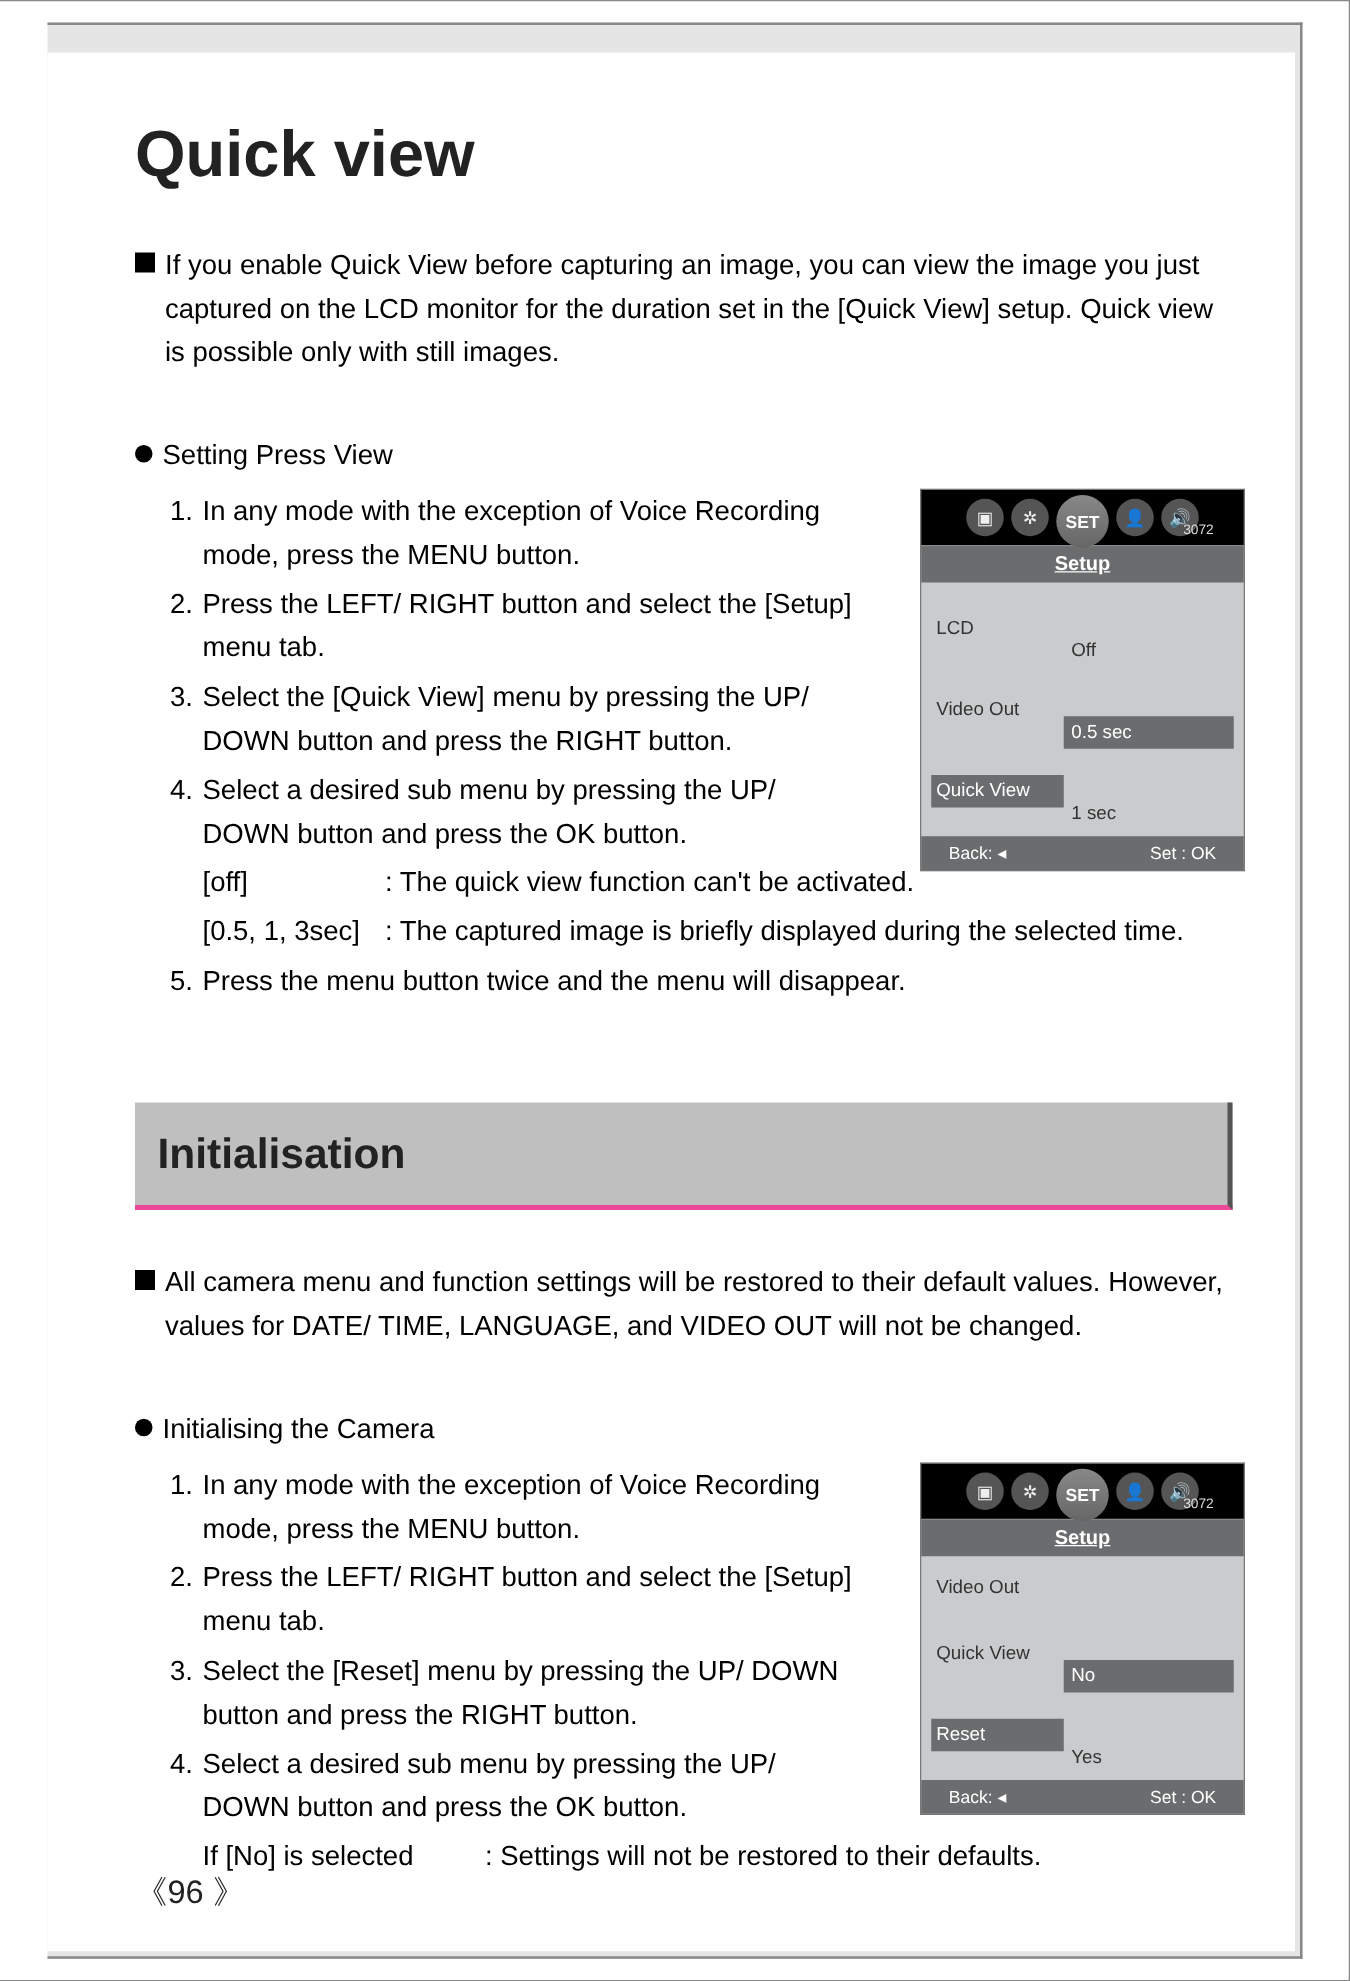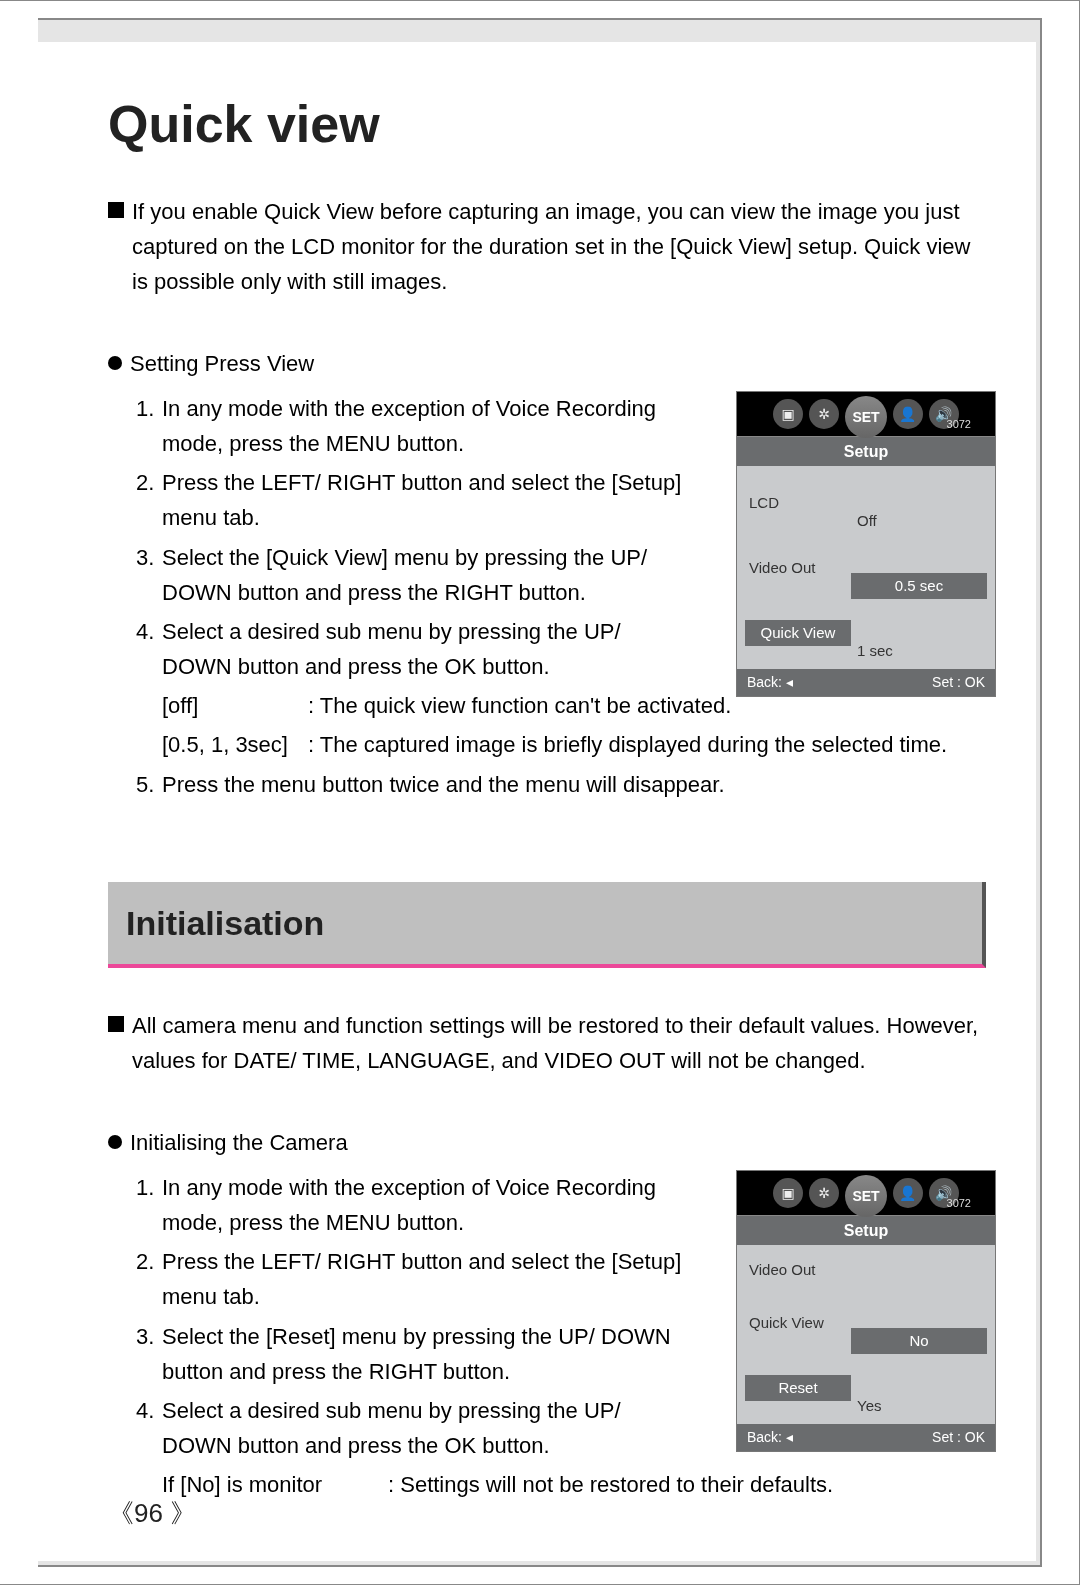--- a/index.html
+++ b/index.html
@@ -94,33 +94,34 @@
     color: #ddd; font-size: 11px;
   }
   .lcd-tab {
     background: #6a6c6e;
     color: #fff;
     font-weight: bold;
     text-align: center;
     font-size: 16px;
     padding: 2px 0;
     border-top: 1px solid #888;
+    text-decoration: underline;
   }
   .lcd-body { padding: 4px 8px; }
   .lcd-row { display: flex; font-size: 15px; color: #333; padding: 1px 0; align-items: center; }
   .lcd-row .l { width: 106px; padding: 1px 4px; }
   .lcd-row .r { flex: 1; padding: 1px 6px; margin-top: 37px; }
-  .lcd-row .l.sel, .lcd-row .r.sel { background: #6a6c6e; color: #fff; text-align: center; }
+  .lcd-row .l.sel, .lcd-row .r.sel { background: #6a6c6e; color: #fff; }
   .lcd-foot {
     background: #6a6c6e;
     color: #fff;
     font-size: 14px;
     display: flex;
     justify-content: space-between;
-    padding: 2px 10px;
+    padding: 2px 22px;
   }
   .page-num {
     position: absolute;
     left: 70px;
     bottom: 30px;
     font-size: 26px;
     color: #222;
   }
 </style>
 </head>
@@ -272,21 +273,21 @@
               <div class="step-num">3.</div>
               <div class="step-txt">Select the [Reset] menu by pressing the UP/ DOWN button and press the RIGHT button.</div>
             </div>
           <div class="step">
               <div class="step-num">4.</div>
               <div class="step-txt">Select a desired sub menu by pressing the UP/ DOWN button and press the OK button.</div>
             </div>
         </div>
         <div class="step-list" style="max-width:880px; margin-left:54px;">
           <div class="sub-def">
-              <div class="sub-label" style="width:210px;">If [No] is monitor</div>
+              <div class="sub-label" style="width:210px;">If [No] is selected</div>
               <div>: Settings will not be restored to their defaults.</div>
             </div>
         </div>
       </div>
 
     </div>
 
     <div class="page-num">《96 》</div>
   </div>
 </div>

